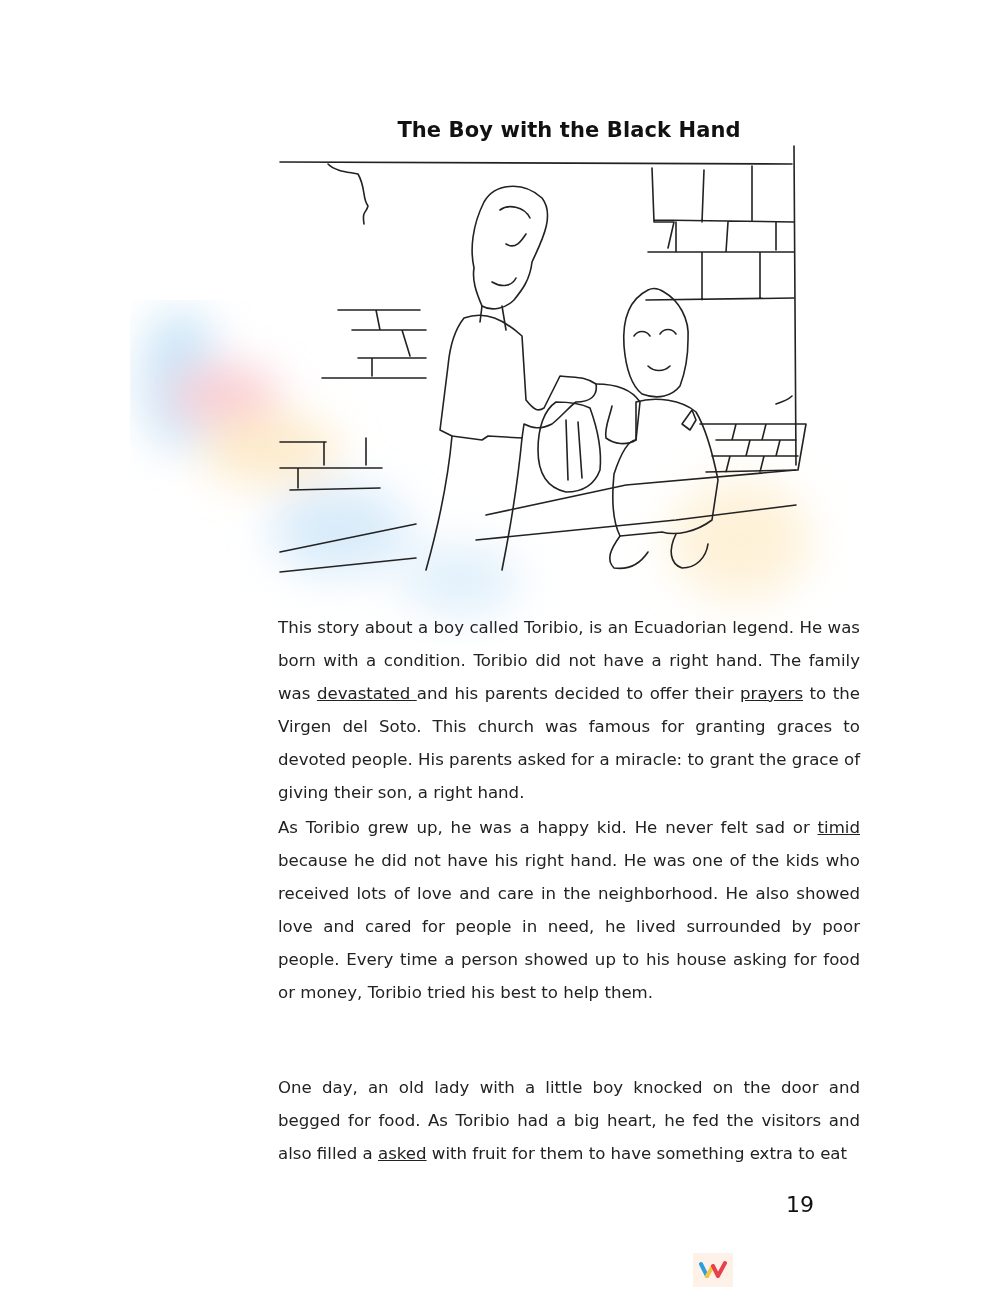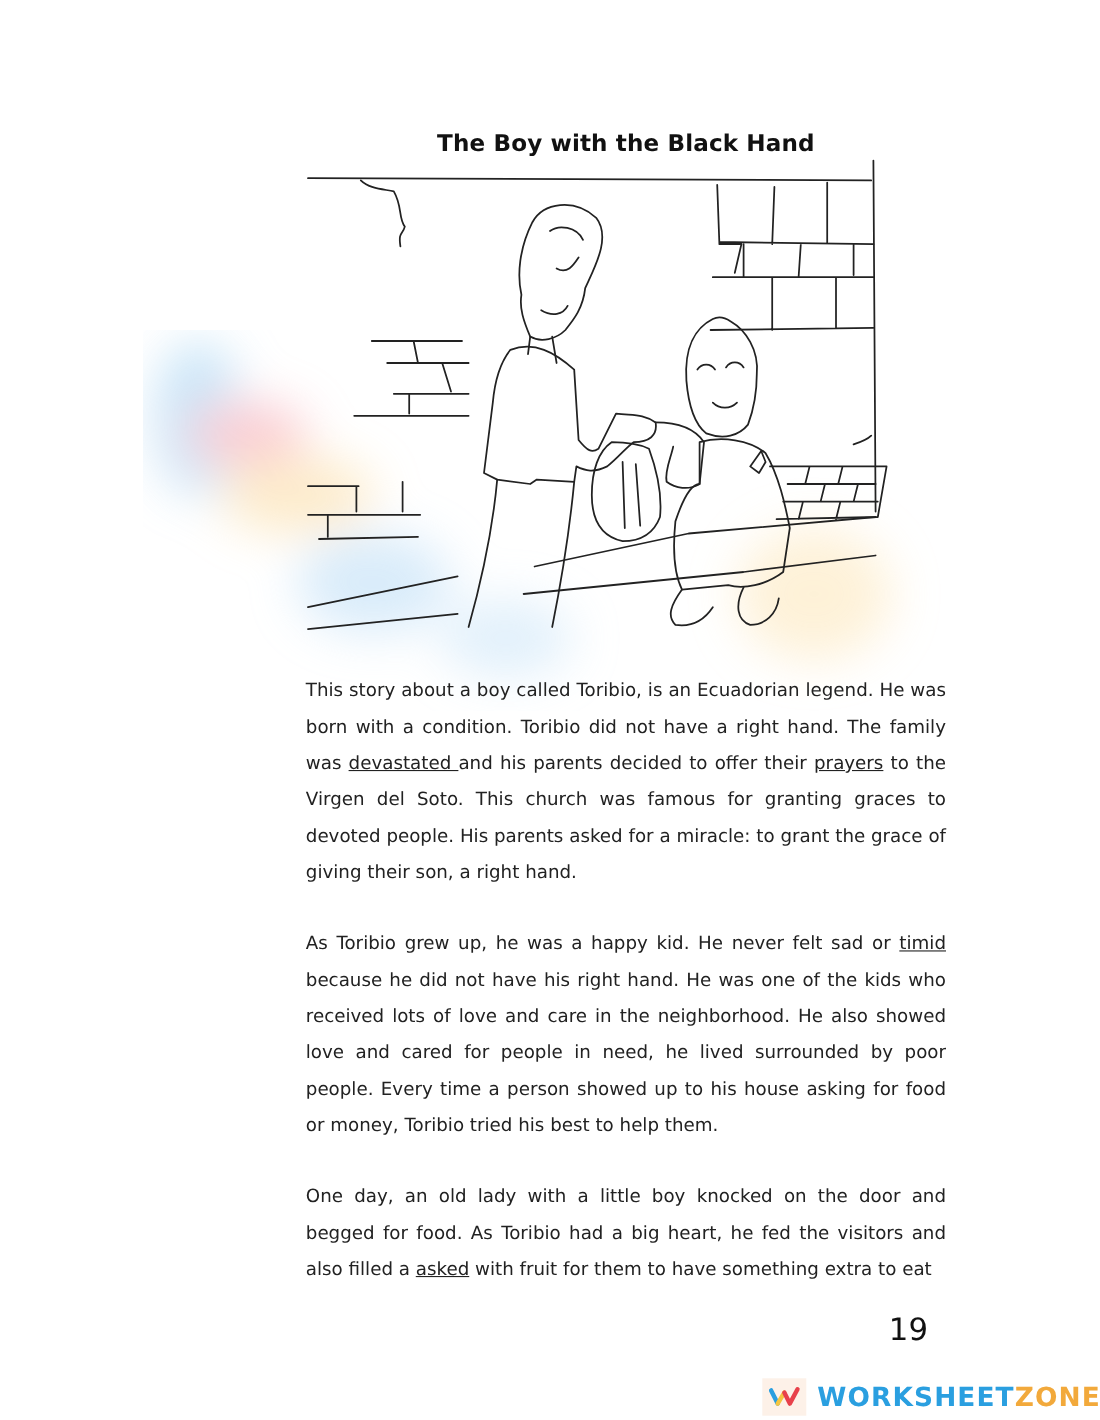--- a/index.html
+++ b/index.html
@@ -16,21 +16,21 @@
       font-size: 21px; font-weight: bold; color: #111; letter-spacing: 0.1px;
     }
     .illustration { position: absolute; left: 276px; top: 140px; width: 560px; height: 440px; }
     .para {
       position: absolute; left: 278px; width: 582px;
       font-size: 16.6px; line-height: 33px; text-align: justify; color: #222;
     }
     .para .ul { text-decoration: underline; }
     .para .it { }
     .page-number {
-      position: absolute; left: 808px; top: 1192px; font-size: 28px; color: #111;
+      position: absolute; left: 786px; top: 1192px; font-size: 22px; color: #111;
     }
     .logo { position: absolute; left: 693px; top: 1253px; height: 34px; display: flex; align-items: center; }
     .logo-mark { width: 40px; height: 34px; background: #fdf1e8; display: flex; align-items: center; justify-content: center; }
     .logo-text { font-size: 24px; font-weight: bold; letter-spacing: 1px; margin-left: 10px; }
     .logo-text .a { color: #2a9fe0; }
     .logo-text .b { color: #f2a93b; }
   </style>
 </head>
 <body>
 
@@ -74,32 +74,31 @@
   <path d="M360 262 C380 256 406 260 420 272 C432 292 438 320 442 340 L436 380 C420 392 400 396 386 392 L344 396 C336 380 336 354 338 334 C344 316 352 300 360 300 Z"></path>
   <path d="M416 270 L420 280 L414 290 L406 284 Z"></path>
   <path d="M344 396 C334 410 330 420 338 428 C352 430 364 424 372 412 M400 394 C392 410 394 424 406 428 C420 428 430 418 432 404"></path>
   <path d="M424 284 L530 284 L522 330 L430 332 M440 300 L520 300 M436 316 L522 316 M460 284 L456 300 M490 284 L486 300 M474 300 L470 316 M504 300 L500 316 M454 316 L450 332 M488 316 L484 332 M500 264 C506 262 512 260 516 256"></path>
 </svg>
 
 <div class="para" style="top:611px;">
   <span>This story about a boy called Toribio, is an Ecuadorian legend.  He was born with a condition. Toribio did not have a right hand.  The family was </span><span class="ul">devastated </span><span>and his parents decided to offer their </span><span class="ul">prayers</span><span> to the </span><span class="it">Virgen del Soto</span><span>.  This church was famous for granting graces to devoted people.  His parents asked for a miracle: to grant the grace of giving their son, a right hand.</span>
 </div>
 
-<div class="para" style="top:841px;">
+<div class="para" style="top:811px;">
   <span>As Toribio grew up, he was a happy kid. He never felt sad or </span><span class="ul">timid</span><span> because he did not have his right hand.  He was one of the kids who received lots of love and care in the neighborhood.  He also showed love and cared for people in need, he lived surrounded by poor people.  Every time a person showed up to his house asking for food or money, Toribio tried his best to help them.</span>
 </div>
 
 <div class="para" style="top:1071px;">
   <span>One day, an old lady with a little boy knocked on the door and begged for food.  As Toribio had a big heart, he fed the visitors and also filled a </span><span class="ul">asked</span><span> with fruit for them to have something extra to eat</span>
 </div>
 
 <div class="page-number">19</div>
 
 <div class="logo">
   <span class="logo-mark">
     <svg width="30" height="20" viewBox="0 0 30 20" fill="none" stroke-width="4" stroke-linecap="round" stroke-linejoin="round">
       <path d="M3 4 L9 16" stroke="#2a9fe0"></path>
       <path d="M9 16 L15 6" stroke="#f5c542"></path>
       <path d="M15 6 L20 16 L27 3" stroke="#e8414b"></path>
     </svg>
   </span>
-  <span class="logo-text"><span class="a">WORKSHEET</span><span class="b">ZONE</span></span>
 </div>
 
 </body></html>

